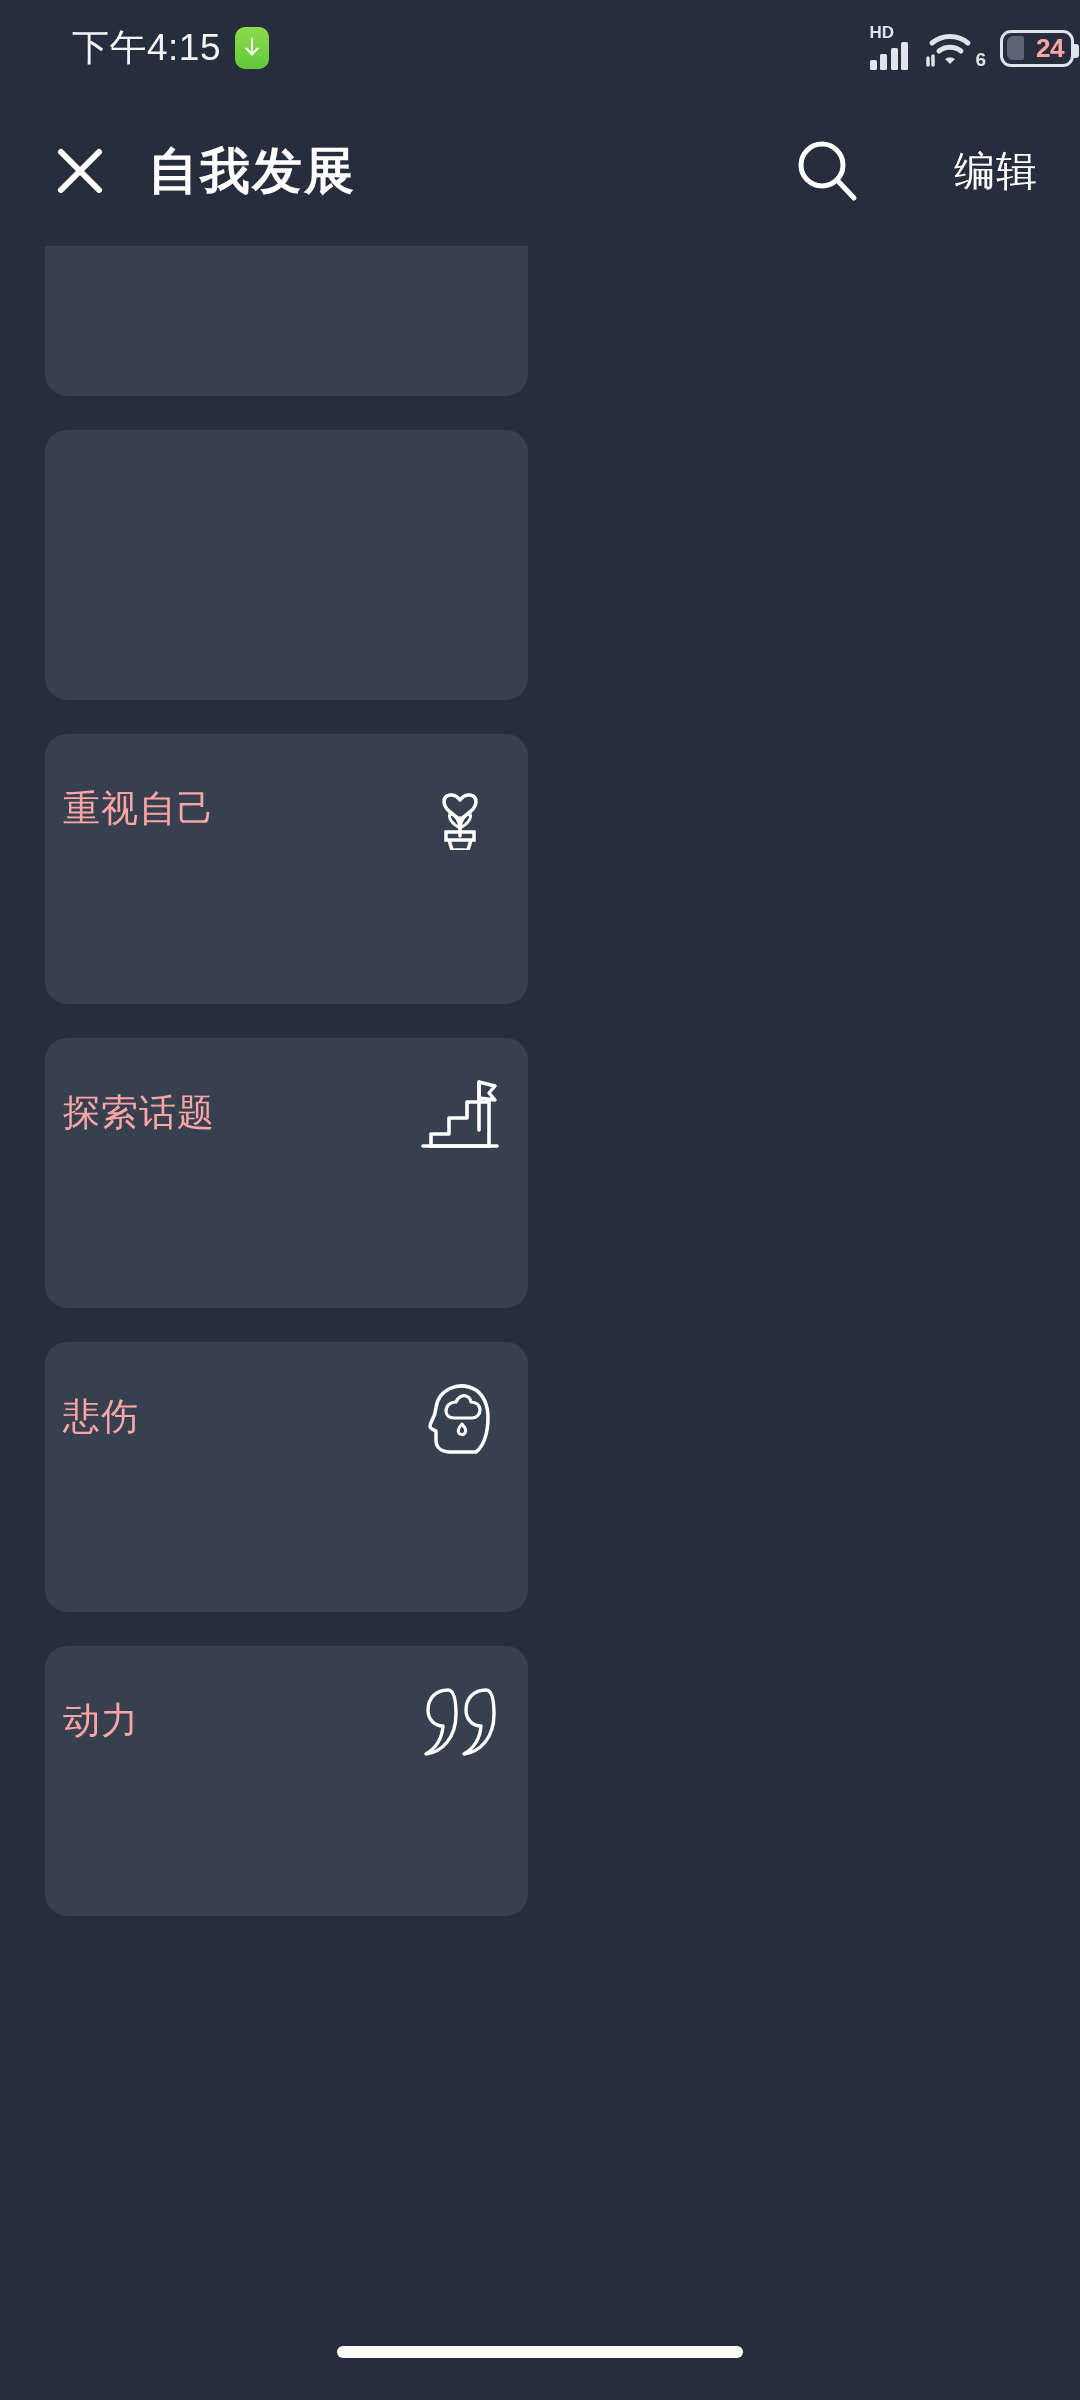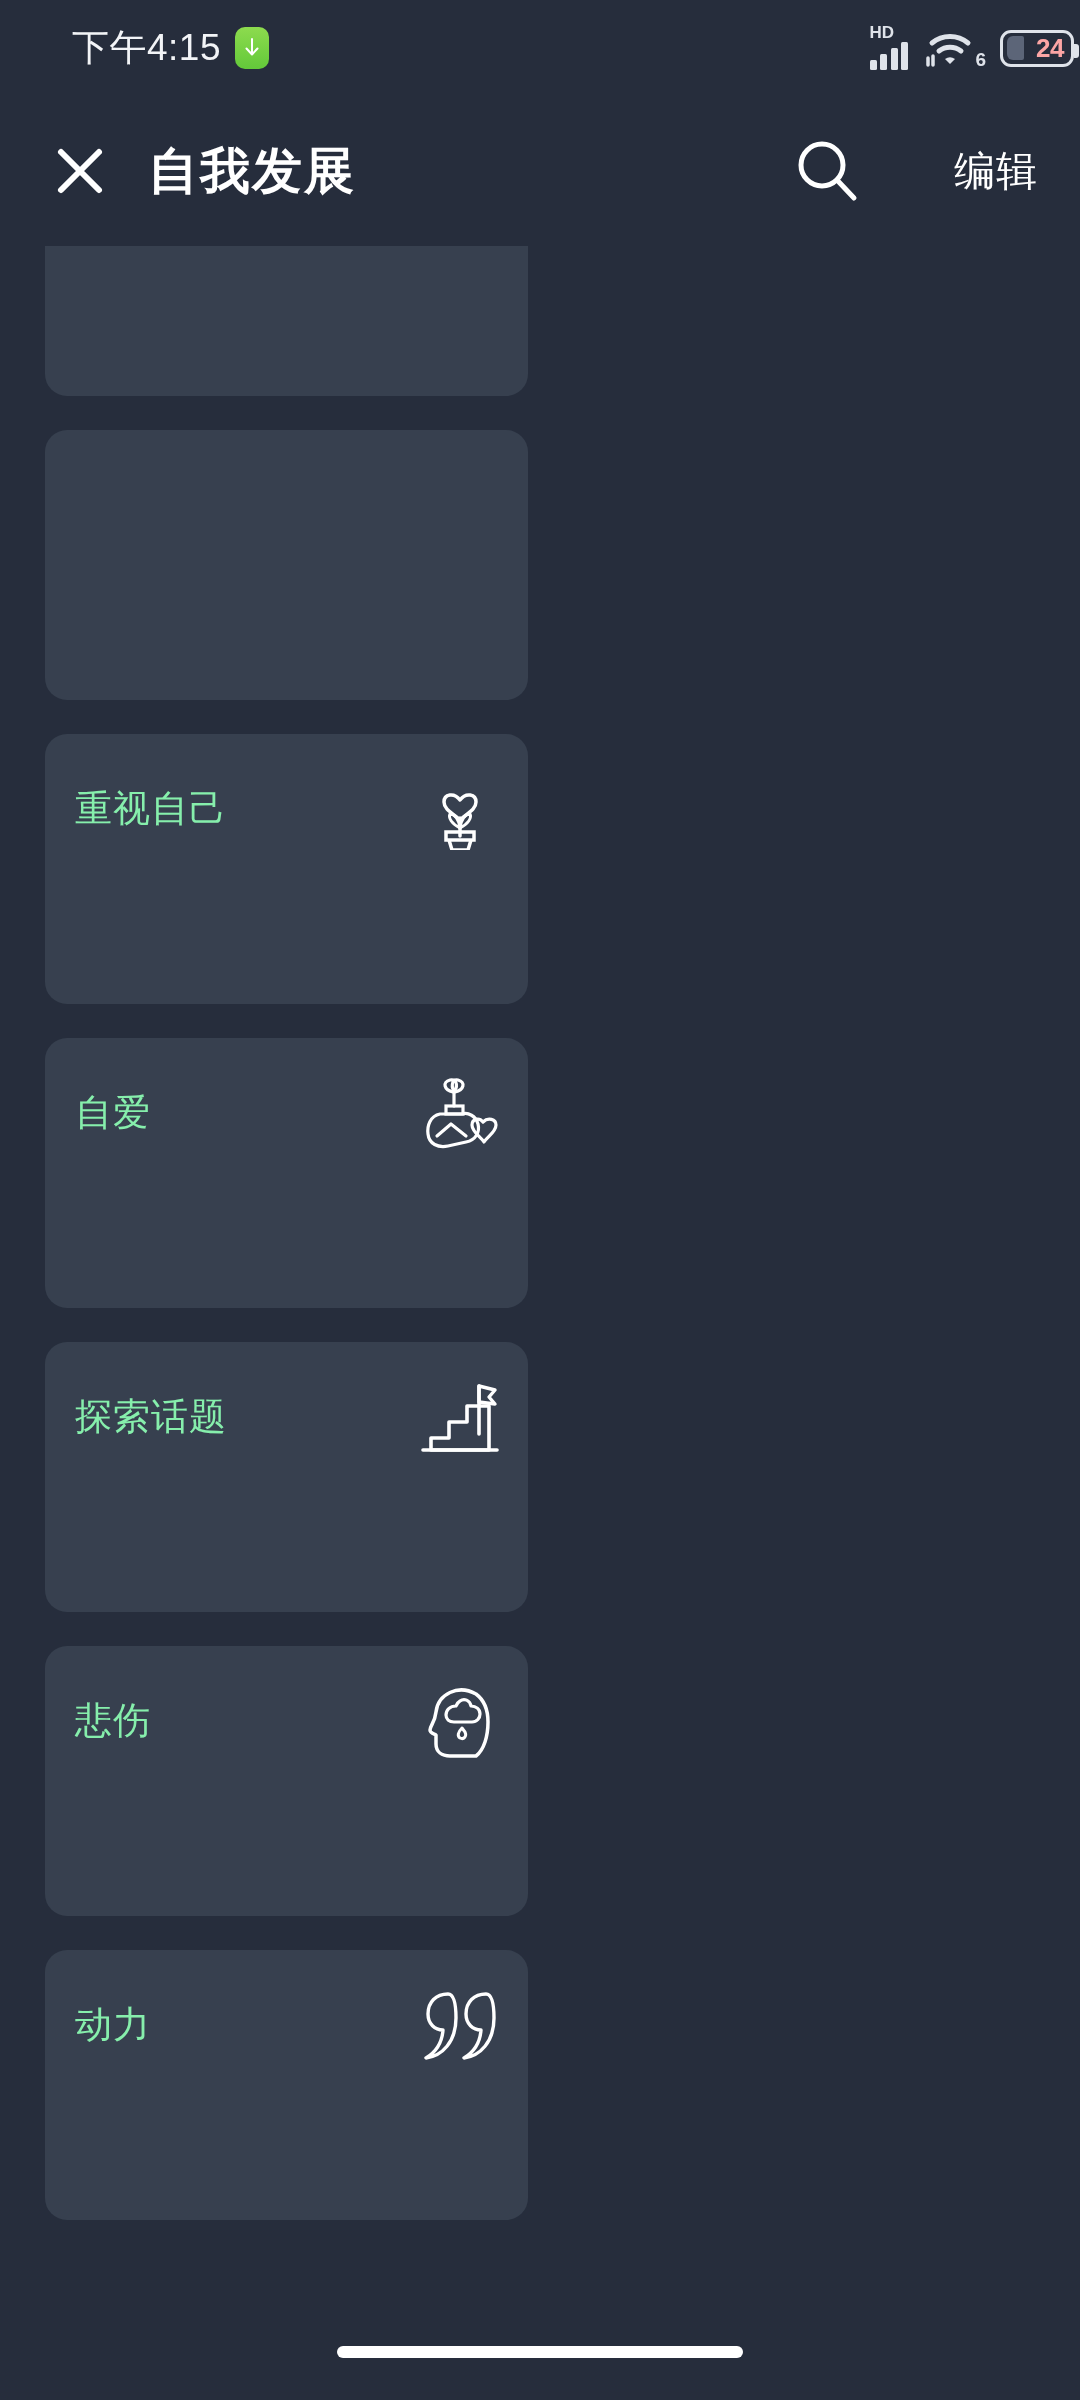--- a/index.html
+++ b/index.html
@@ -71,22 +71,22 @@
     display:flex; flex-wrap:wrap;
     column-gap:34px; row-gap:34px;
     margin-top:-120px;
   }
   .card{
     width:483px; height:270px;
     background:#37404f; border-radius:22px;
     position:relative; cursor:pointer; flex:0 0 auto;
   }
   .card-label{
-    position:absolute; left:30px; top:50px;
-    color:#86efac; font-size:37px; letter-spacing:1px;
+    position:absolute; left:18px; top:50px;
+    color:#fca5a5; font-size:37px; letter-spacing:1px;
   }
   .card-icon{
     position:absolute; right:26px; top:34px;
     width:84px; height:84px;
     display:flex; align-items:center; justify-content:center;
   }
   .card-icon svg{ display:block; }
 
   
   .home-ind{
@@ -174,34 +174,20 @@
             <path d="M36 30 C30 22 20 24 20 32 C20 40 30 44 36 50 C42 44 52 40 52 32 C52 24 42 22 36 30 Z" stroke="#ffffff" stroke-width="3.5" fill="none" stroke-linejoin="round"></path>
             <path d="M36 48 L36 66" stroke="#ffffff" stroke-width="3.5" stroke-linecap="round"></path>
             <path d="M36 58 C28 54 24 48 26 44 C31 44 35 50 36 58 Z" stroke="#ffffff" stroke-width="3" fill="none" stroke-linejoin="round"></path>
             <path d="M36 58 C44 54 48 48 46 44 C41 44 37 50 36 58 Z" stroke="#ffffff" stroke-width="3" fill="none" stroke-linejoin="round"></path>
             <rect x="22" y="62" width="28" height="8" stroke="#ffffff" stroke-width="3.5" fill="none"></rect>
             <path d="M25 70 L28 80 L44 80 L47 70" stroke="#ffffff" stroke-width="3.5" fill="none" stroke-linejoin="round"></path>
           </svg>
         </div>
       </div>
 
-      <div class="card">
-        <div class="card-label">自爱</div>
-        <div class="card-icon">
-          <svg width="84" height="80" viewBox="0 0 84 80">
-            <path d="M35 18 C26 16 24 8 32 6 C40 5 40 14 35 18 Z" stroke="#ffffff" stroke-width="3.2" fill="none" stroke-linejoin="round"></path>
-            <path d="M37 18 C46 16 48 8 40 6 C33 5 33 14 37 18 Z" stroke="#ffffff" stroke-width="3.2" fill="none" stroke-linejoin="round"></path>
-            <path d="M36 18 L36 32" stroke="#ffffff" stroke-width="3.2" stroke-linecap="round"></path>
-            <rect x="28" y="32" width="17" height="8" stroke="#ffffff" stroke-width="3.2" fill="none"></rect>
-            <path d="M22 40 C12 42 9 52 10 60 C11 70 20 74 30 72 L48 68 C58 66 62 58 60 50 C58 42 50 38 44 40 Z" stroke="#ffffff" stroke-width="3.2" fill="none" stroke-linejoin="round"></path>
-            <path d="M19 62 L33 50 L48 62" stroke="#ffffff" stroke-width="3.2" fill="none" stroke-linecap="round" stroke-linejoin="round"></path>
-            <path d="M65 48 C61 43 54 45 54 51 C54 58 63 63 66 68 C69 63 78 58 78 51 C78 45 70 43 65 48 Z" stroke="#ffffff" stroke-width="3.2" fill="none" stroke-linejoin="round"></path>
-          </svg>
-        </div>
-      </div>
 
 
       <div class="card">
         <div class="card-label">探索话题</div>
         <div class="card-icon">
           <svg width="78" height="80" viewBox="0 0 78 80">
             <path d="M58 8 L58 56" stroke="#ffffff" stroke-width="3.6" stroke-linecap="round"></path>
             <path d="M58 8 L74 12 L68 19 L74 26 L58 24 Z" stroke="#ffffff" stroke-width="3.4" fill="none" stroke-linejoin="round"></path>
             <path d="M10 72 L10 60 L28 60 L28 44 L46 44 L46 28 L68 28 L68 72 Z" stroke="#ffffff" stroke-width="3.6" fill="none" stroke-linejoin="round"></path>
             <path d="M2 72 L76 72" stroke="#ffffff" stroke-width="3.6" stroke-linecap="round"></path>

